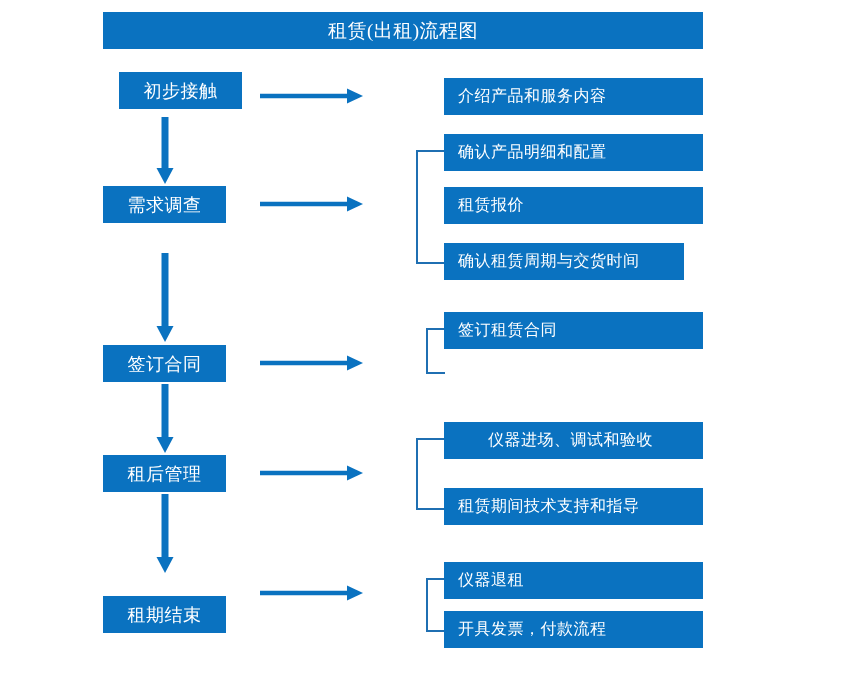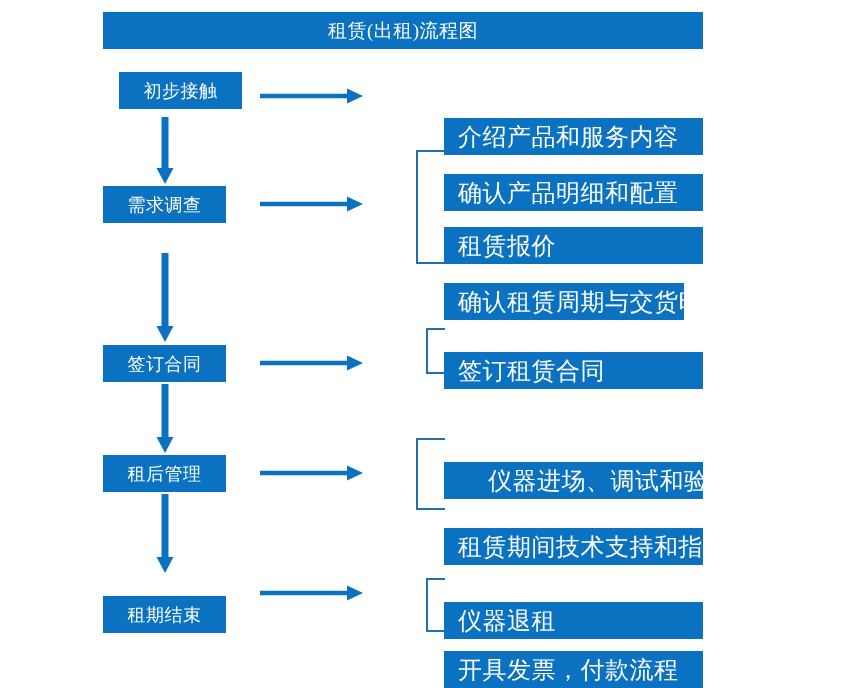--- a/index.html
+++ b/index.html
@@ -32,22 +32,21 @@
     justify-content: center;
     font-size: 19px;
   }
   .stage-box {
     justify-content: center;
     font-size: 18px;
   }
   .detail-box {
     justify-content: flex-start;
     padding-left: 14px;
-    font-size: 24px;
-    margin-top: 40px;
+    font-size: 16px;
   }
   .v-arrow, .h-arrow, .bracket {
     position: absolute;
   }
   .v-arrow svg, .h-arrow svg, .bracket svg {
     display: block;
     overflow: visible;
   }
 </style>
 </head>

